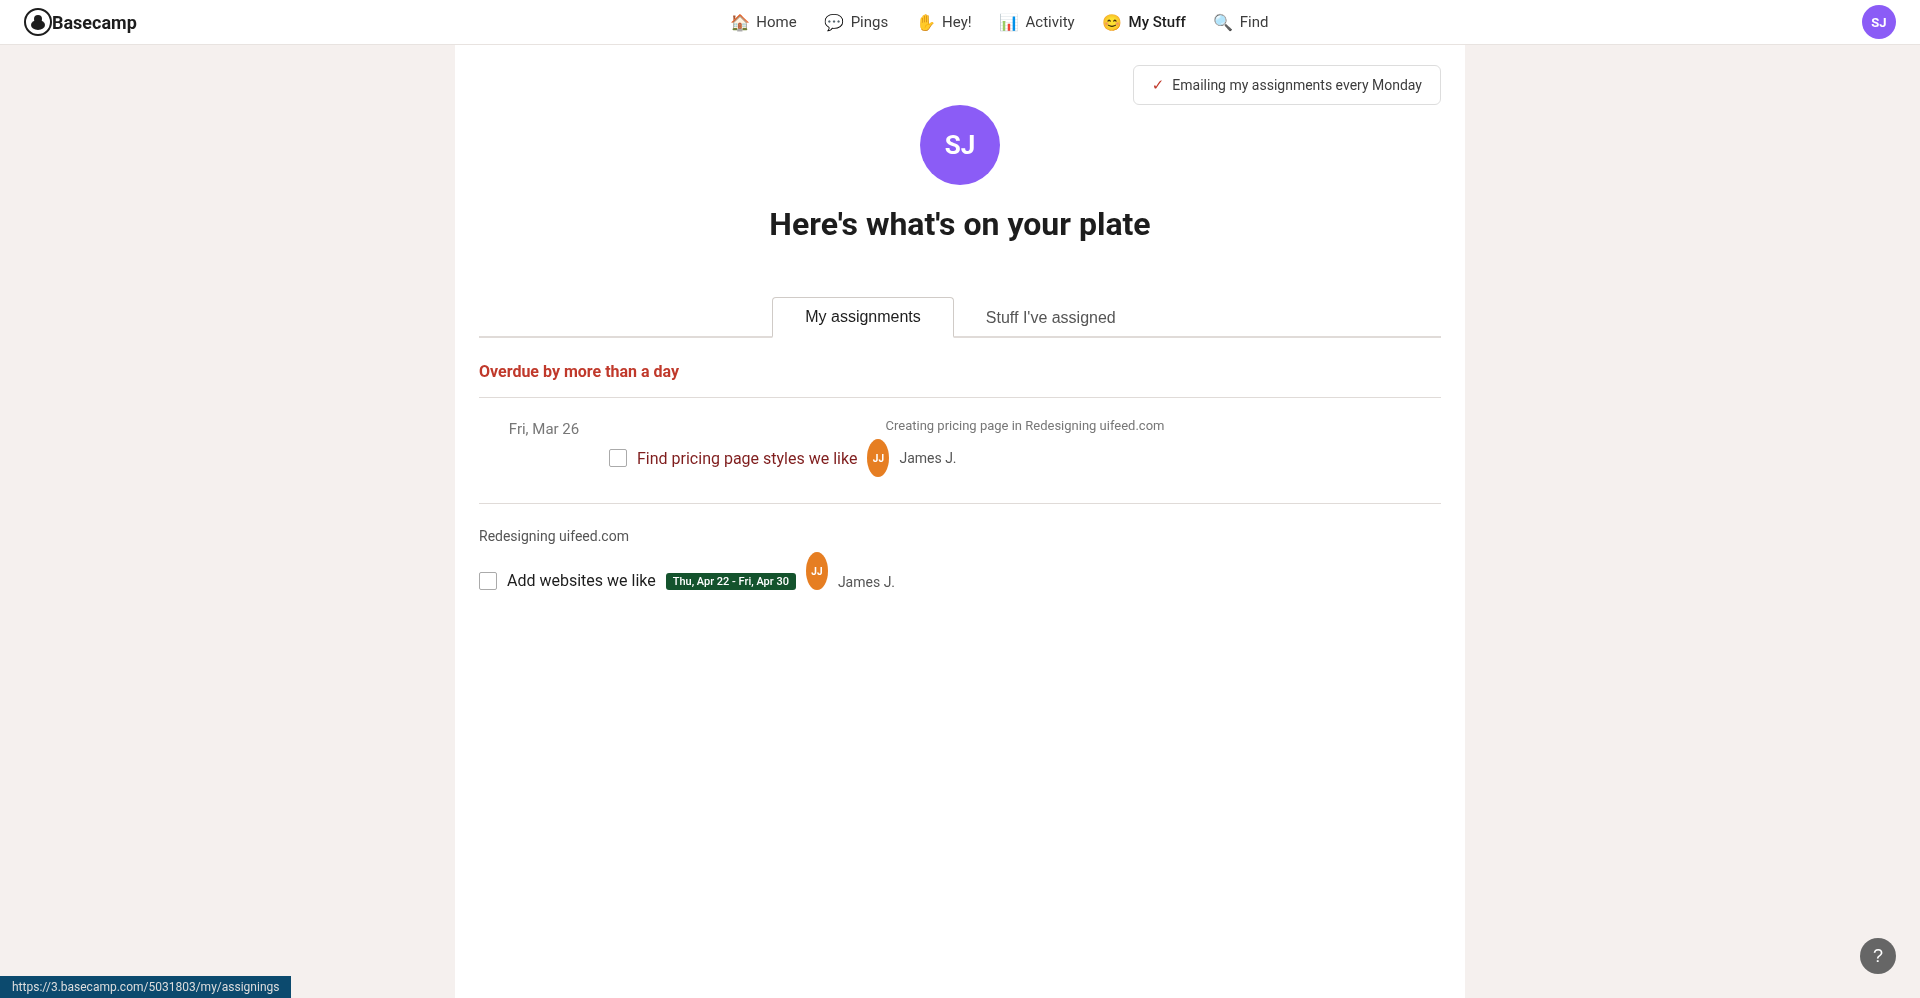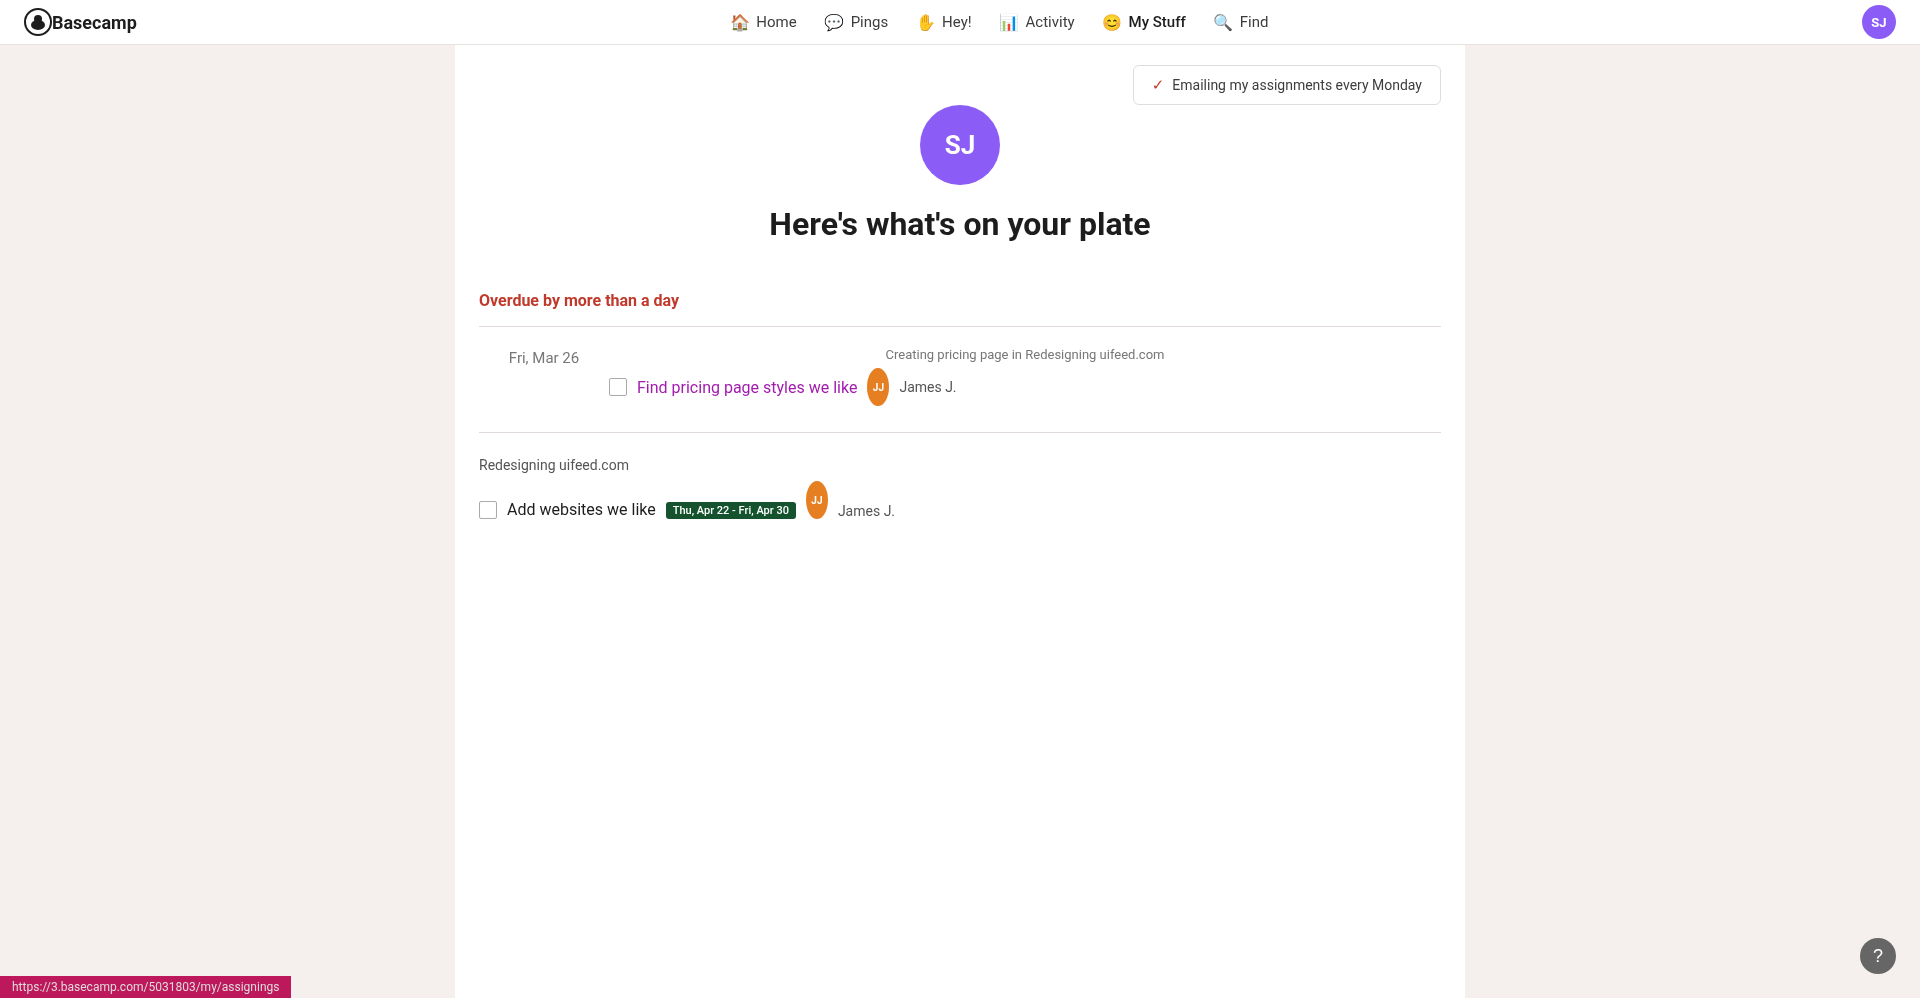--- a/index.html
+++ b/index.html
@@ -208,21 +208,21 @@
       width: 18px;
       height: 18px;
       border: 1.5px solid #aaa;
       border-radius: 2px;
       flex-shrink: 0;
       cursor: pointer;
       background: #fff;
     }
     .assignment-text {
       font-size: 16px;
-      color: #a21caf;
+      color: #7f1d1d;
     }
     .assignee-badge {
       width: 22px;
       height: 38px;
       border-radius: 50%;
       display: inline-flex;
       align-items: center;
       justify-content: center;
       font-size: 10px;
       font-weight: 700;
@@ -293,21 +293,21 @@
       font-size: 18px;
       cursor: pointer;
       border: none;
     }
 
     
     .status-bar {
       position: fixed;
       bottom: 0;
       left: 0;
-      background: #be185d;
+      background: #0c4a6e;
       color: #ddd;
       font-size: 12px;
       padding: 4px 12px;
       max-width: 500px;
     }
   </style>
 </head>
 <body>
 
 <nav class="nav-bar">
@@ -361,20 +361,24 @@
     <span>Emailing my assignments every Monday</span>
   </div>
 
   <div class="profile-section">
     <div class="profile-avatar">
       <span>SJ</span>
     </div>
     <h1 class="page-title">Here's what's on your plate</h1>
   </div>
 
+  <div class="tabs-container">
+    <button class="tab active">My assignments</button>
+    <button class="tab">Stuff I've assigned</button>
+  </div>
 
   <div class="content-area">
 
     <div class="overdue-label">Overdue by more than a day</div>
     <div class="divider"></div>
 
     <div class="date-row">
       <div class="date-label">Fri, Mar 26</div>
       <div class="assignments-group">
         <div class="sub-project">Creating pricing page in Redesigning uifeed.com</div>

